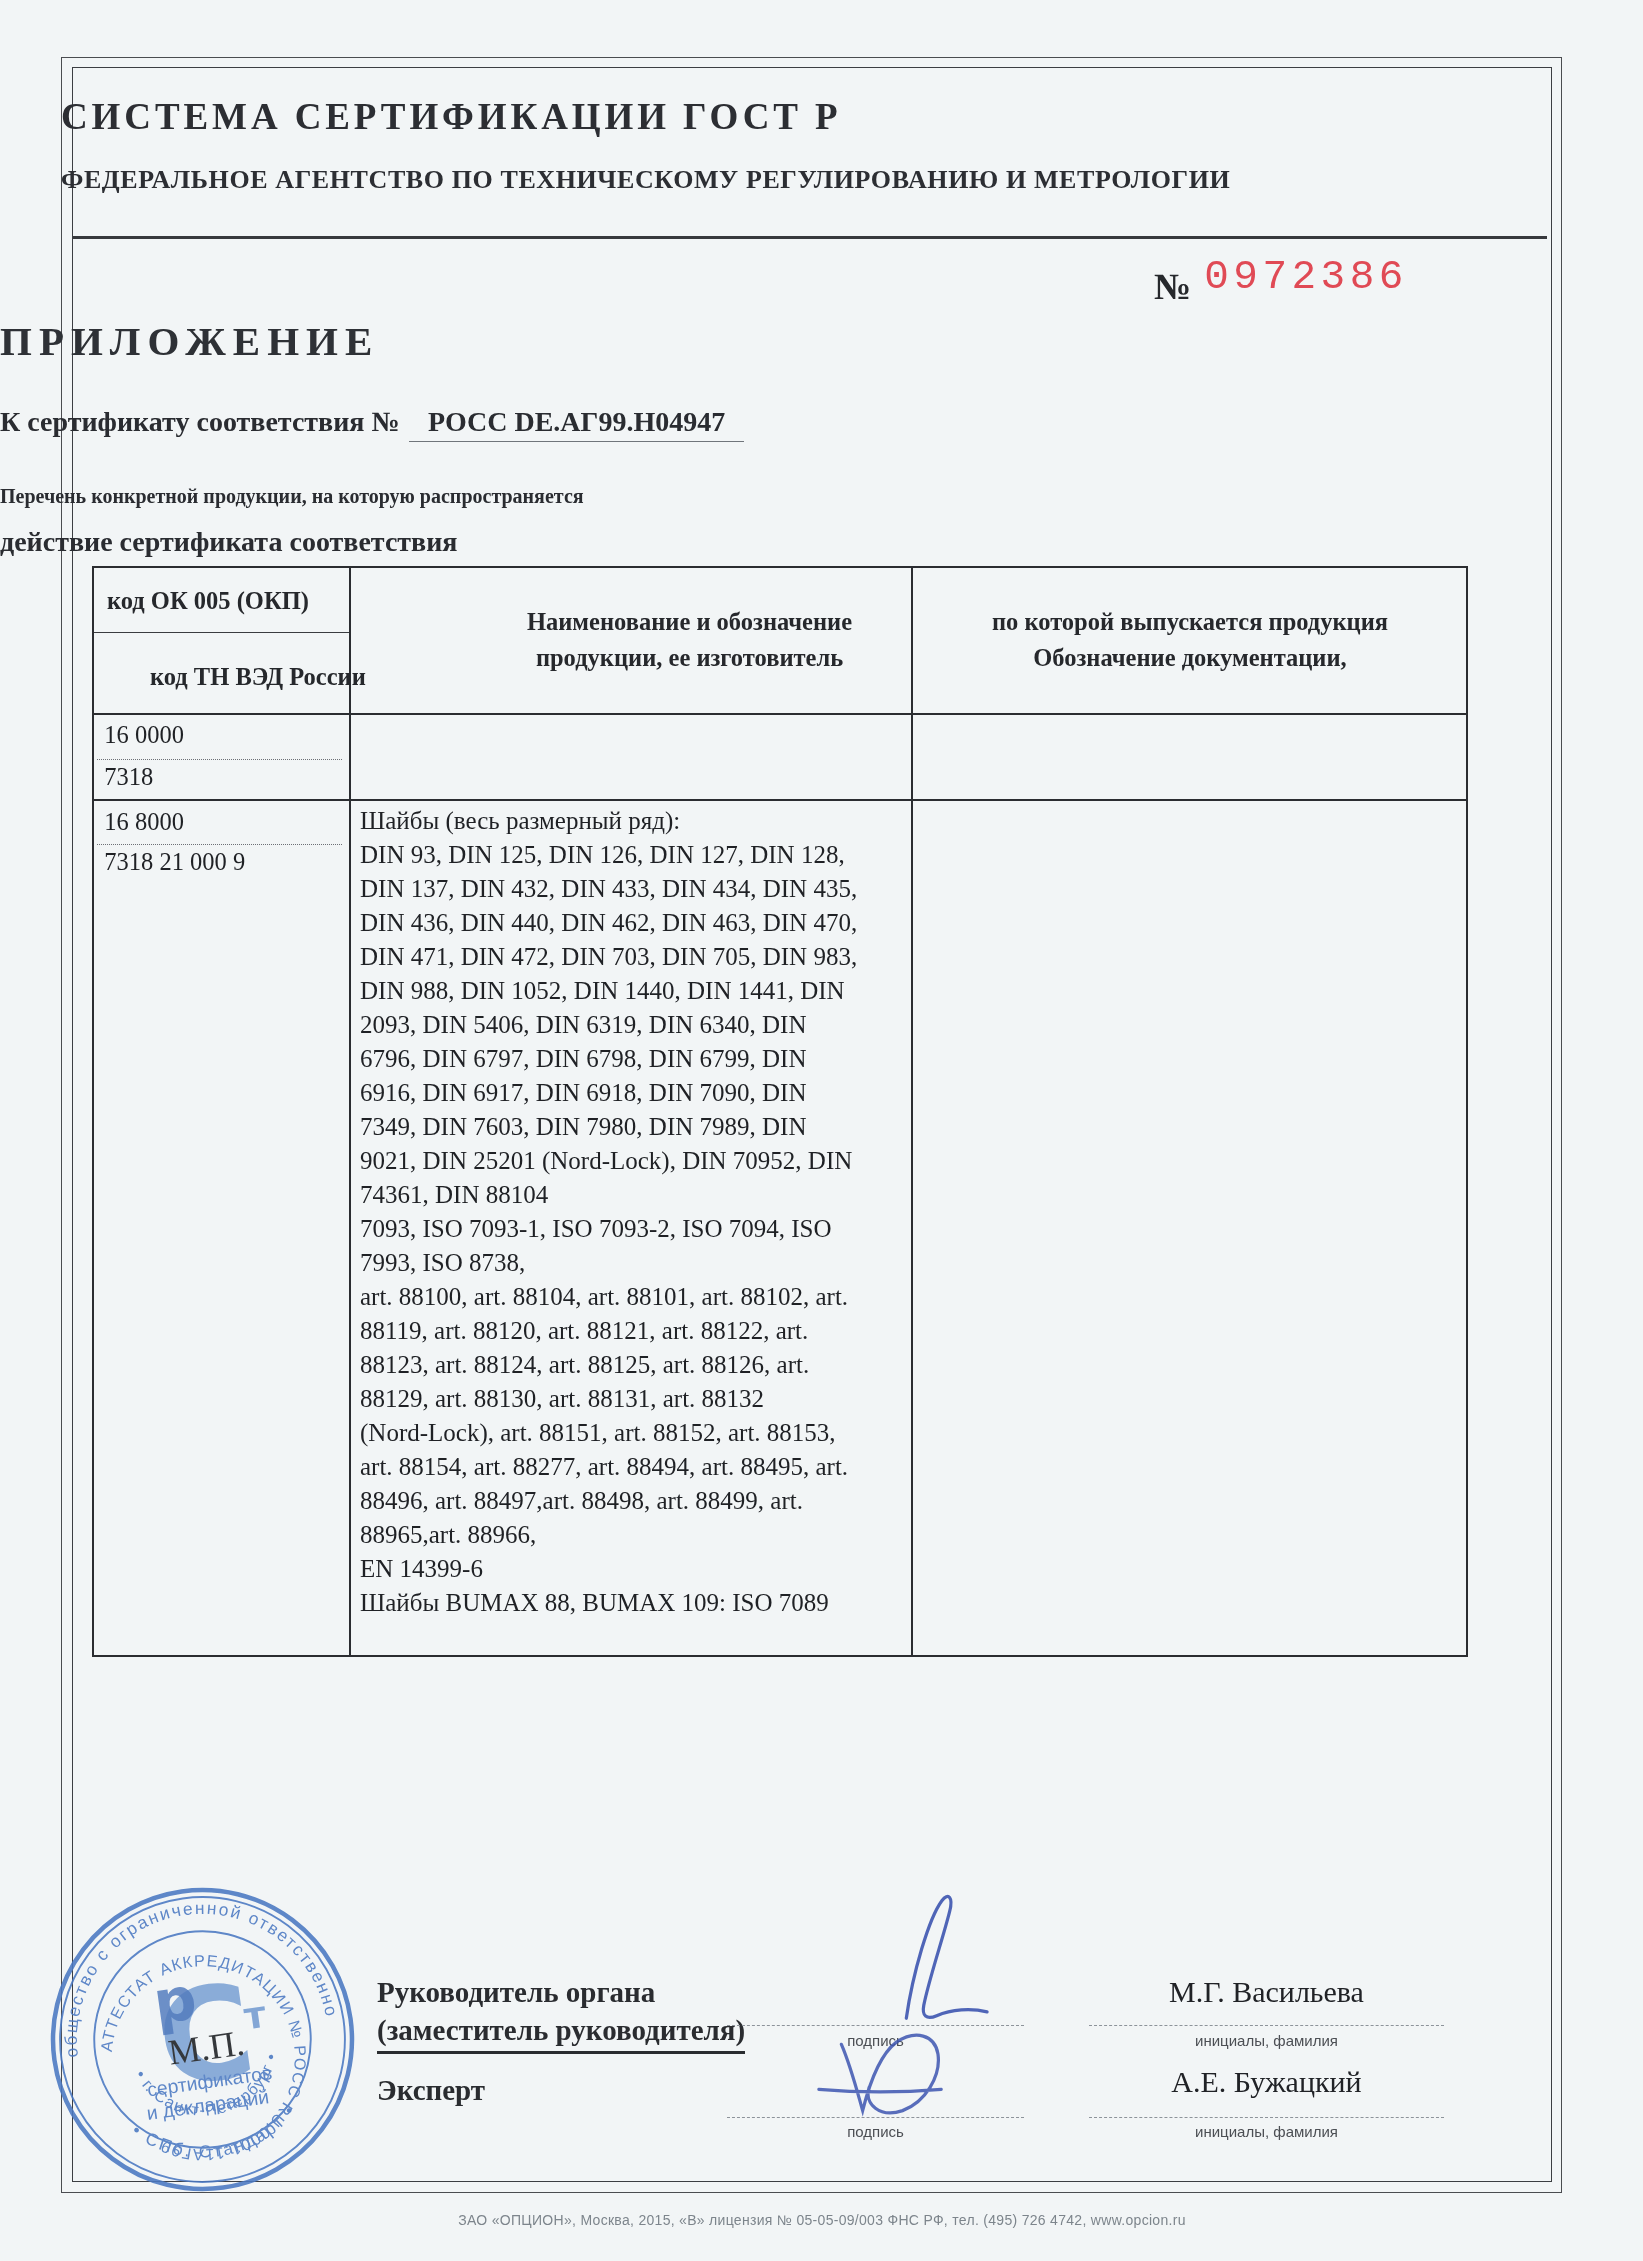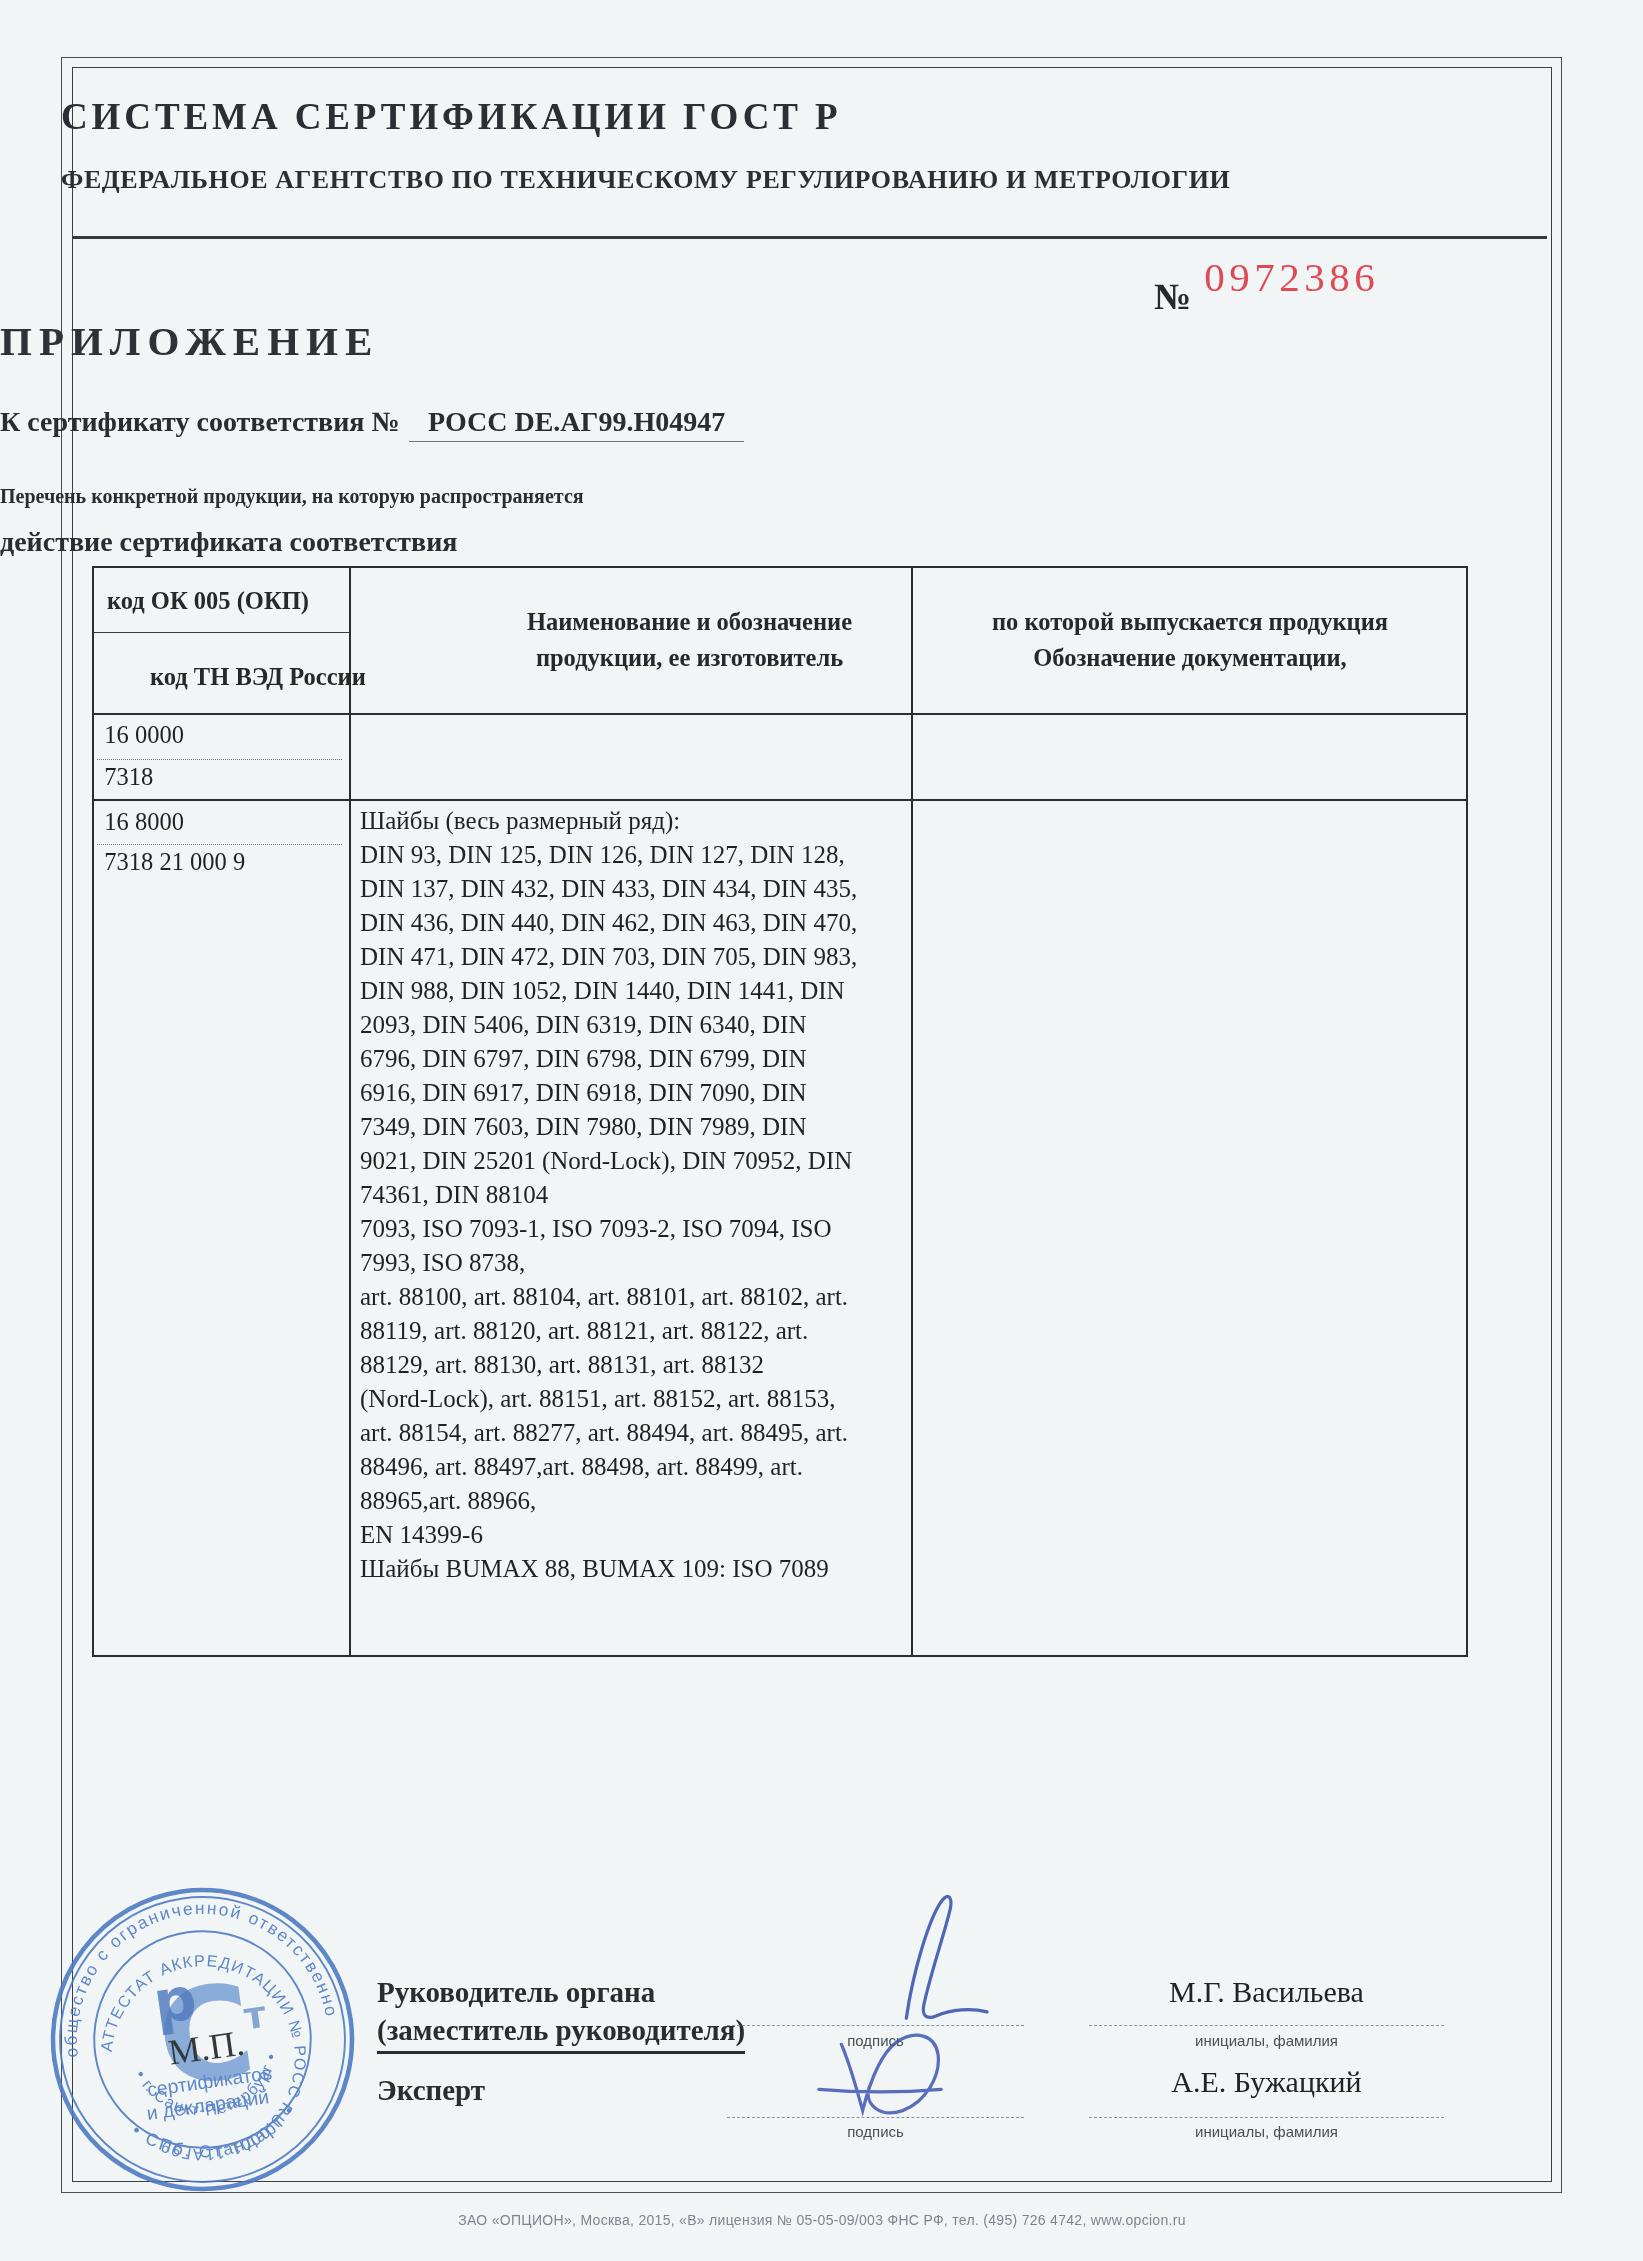--- a/index.html
+++ b/index.html
@@ -13,21 +13,21 @@
   .frame-outer{position:absolute;left:61px;top:57px;width:1499px;height:2134px;border:1.9px solid #4a4c50;}
   .frame-inner{position:absolute;left:72px;top:67px;width:1478px;height:2113px;border:1.9px solid #3c3e42;}
   .header-rule{position:absolute;left:73px;top:236px;width:1474px;height:3.2px;background:#37393d;}
 
   .center-line{position:absolute;}
   .system-title{left:61px;top:95px;width:1499px;font-size:37px;font-weight:bold;letter-spacing:3.9px;color:#2c2e33;}
   .agency-title{left:61px;top:165px;width:1499px;font-size:26px;font-weight:bold;letter-spacing:0.6px;color:#2c2e33;}
 
   .doc-number{position:absolute;left:1154px;top:257px;display:flex;align-items:flex-end;gap:13px;}
   .doc-number .no-label{font-size:37px;font-weight:bold;color:#26282c;line-height:1;}
-  .doc-number .no-value{font-family:Liberation Serif, serif;font-size:41px;letter-spacing:4.5px;color:#e04a55;line-height:1;margin-bottom:17px;}
+  .doc-number .no-value{font-family:Liberation Mono, monospace;font-size:41px;letter-spacing:4.5px;color:#e04a55;line-height:1;margin-bottom:7px;}
 
   .appendix-title{left:0px;top:317px;width:1566px;font-size:41px;font-weight:bold;letter-spacing:7px;color:#2e3136;}
   .cert-line{left:0px;top:406px;width:1611px;font-size:28px;font-weight:bold;color:#2a2c31;}
   .cert-line .cert-no{border-bottom:1.3px solid #70757b;padding:0 19.3px 3.9px 19.3px;margin-left:9px;}
   .subtitle1{left:0px;top:485px;width:1566px;font-size:20px;font-weight:bold;color:#2a2c31;font-family:Liberation Serif, serif;}
   .subtitle2{left:0px;top:526px;width:1566px;font-size:28px;font-weight:bold;color:#2a2c31;}
 
   
   .ptable{position:absolute;left:92px;top:566px;width:1376px;height:1091px;border:2.6px solid #2b2d31;box-sizing:border-box;}
   .vline{position:absolute;top:0;bottom:0;width:1.9px;background:#2b2d31;}
@@ -135,20 +135,21 @@
         <div>2093, DIN 5406, DIN 6319, DIN 6340, DIN</div>
         <div>6796, DIN 6797, DIN 6798, DIN 6799, DIN</div>
         <div>6916, DIN 6917, DIN 6918, DIN 7090, DIN</div>
         <div>7349, DIN 7603, DIN 7980, DIN 7989, DIN</div>
         <div>9021, DIN 25201 (Nord-Lock), DIN 70952, DIN</div>
         <div>74361, DIN 88104</div>
         <div>7093, ISO 7093-1, ISO 7093-2, ISO 7094, ISO</div>
         <div>7993, ISO 8738,</div>
         <div>art. 88100, art. 88104, art. 88101, art. 88102, art.</div>
         <div>88119, art. 88120, art. 88121, art. 88122, art.</div>
+        <div>88123, art. 88124, art. 88125, art. 88126, art.</div>
         <div>88129, art. 88130, art. 88131, art. 88132</div>
         <div>(Nord-Lock), art. 88151, art. 88152, art. 88153,</div>
         <div>art. 88154, art. 88277, art. 88494, art. 88495, art.</div>
         <div>88496, art. 88497,art.  88498, art. 88499, art.</div>
         <div>88965,art.  88966,</div>
         <div>EN 14399-6</div>
         <div>Шайбы BUMAX 88, BUMAX 109: ISO 7089</div>
       </div>
   </div>
 

